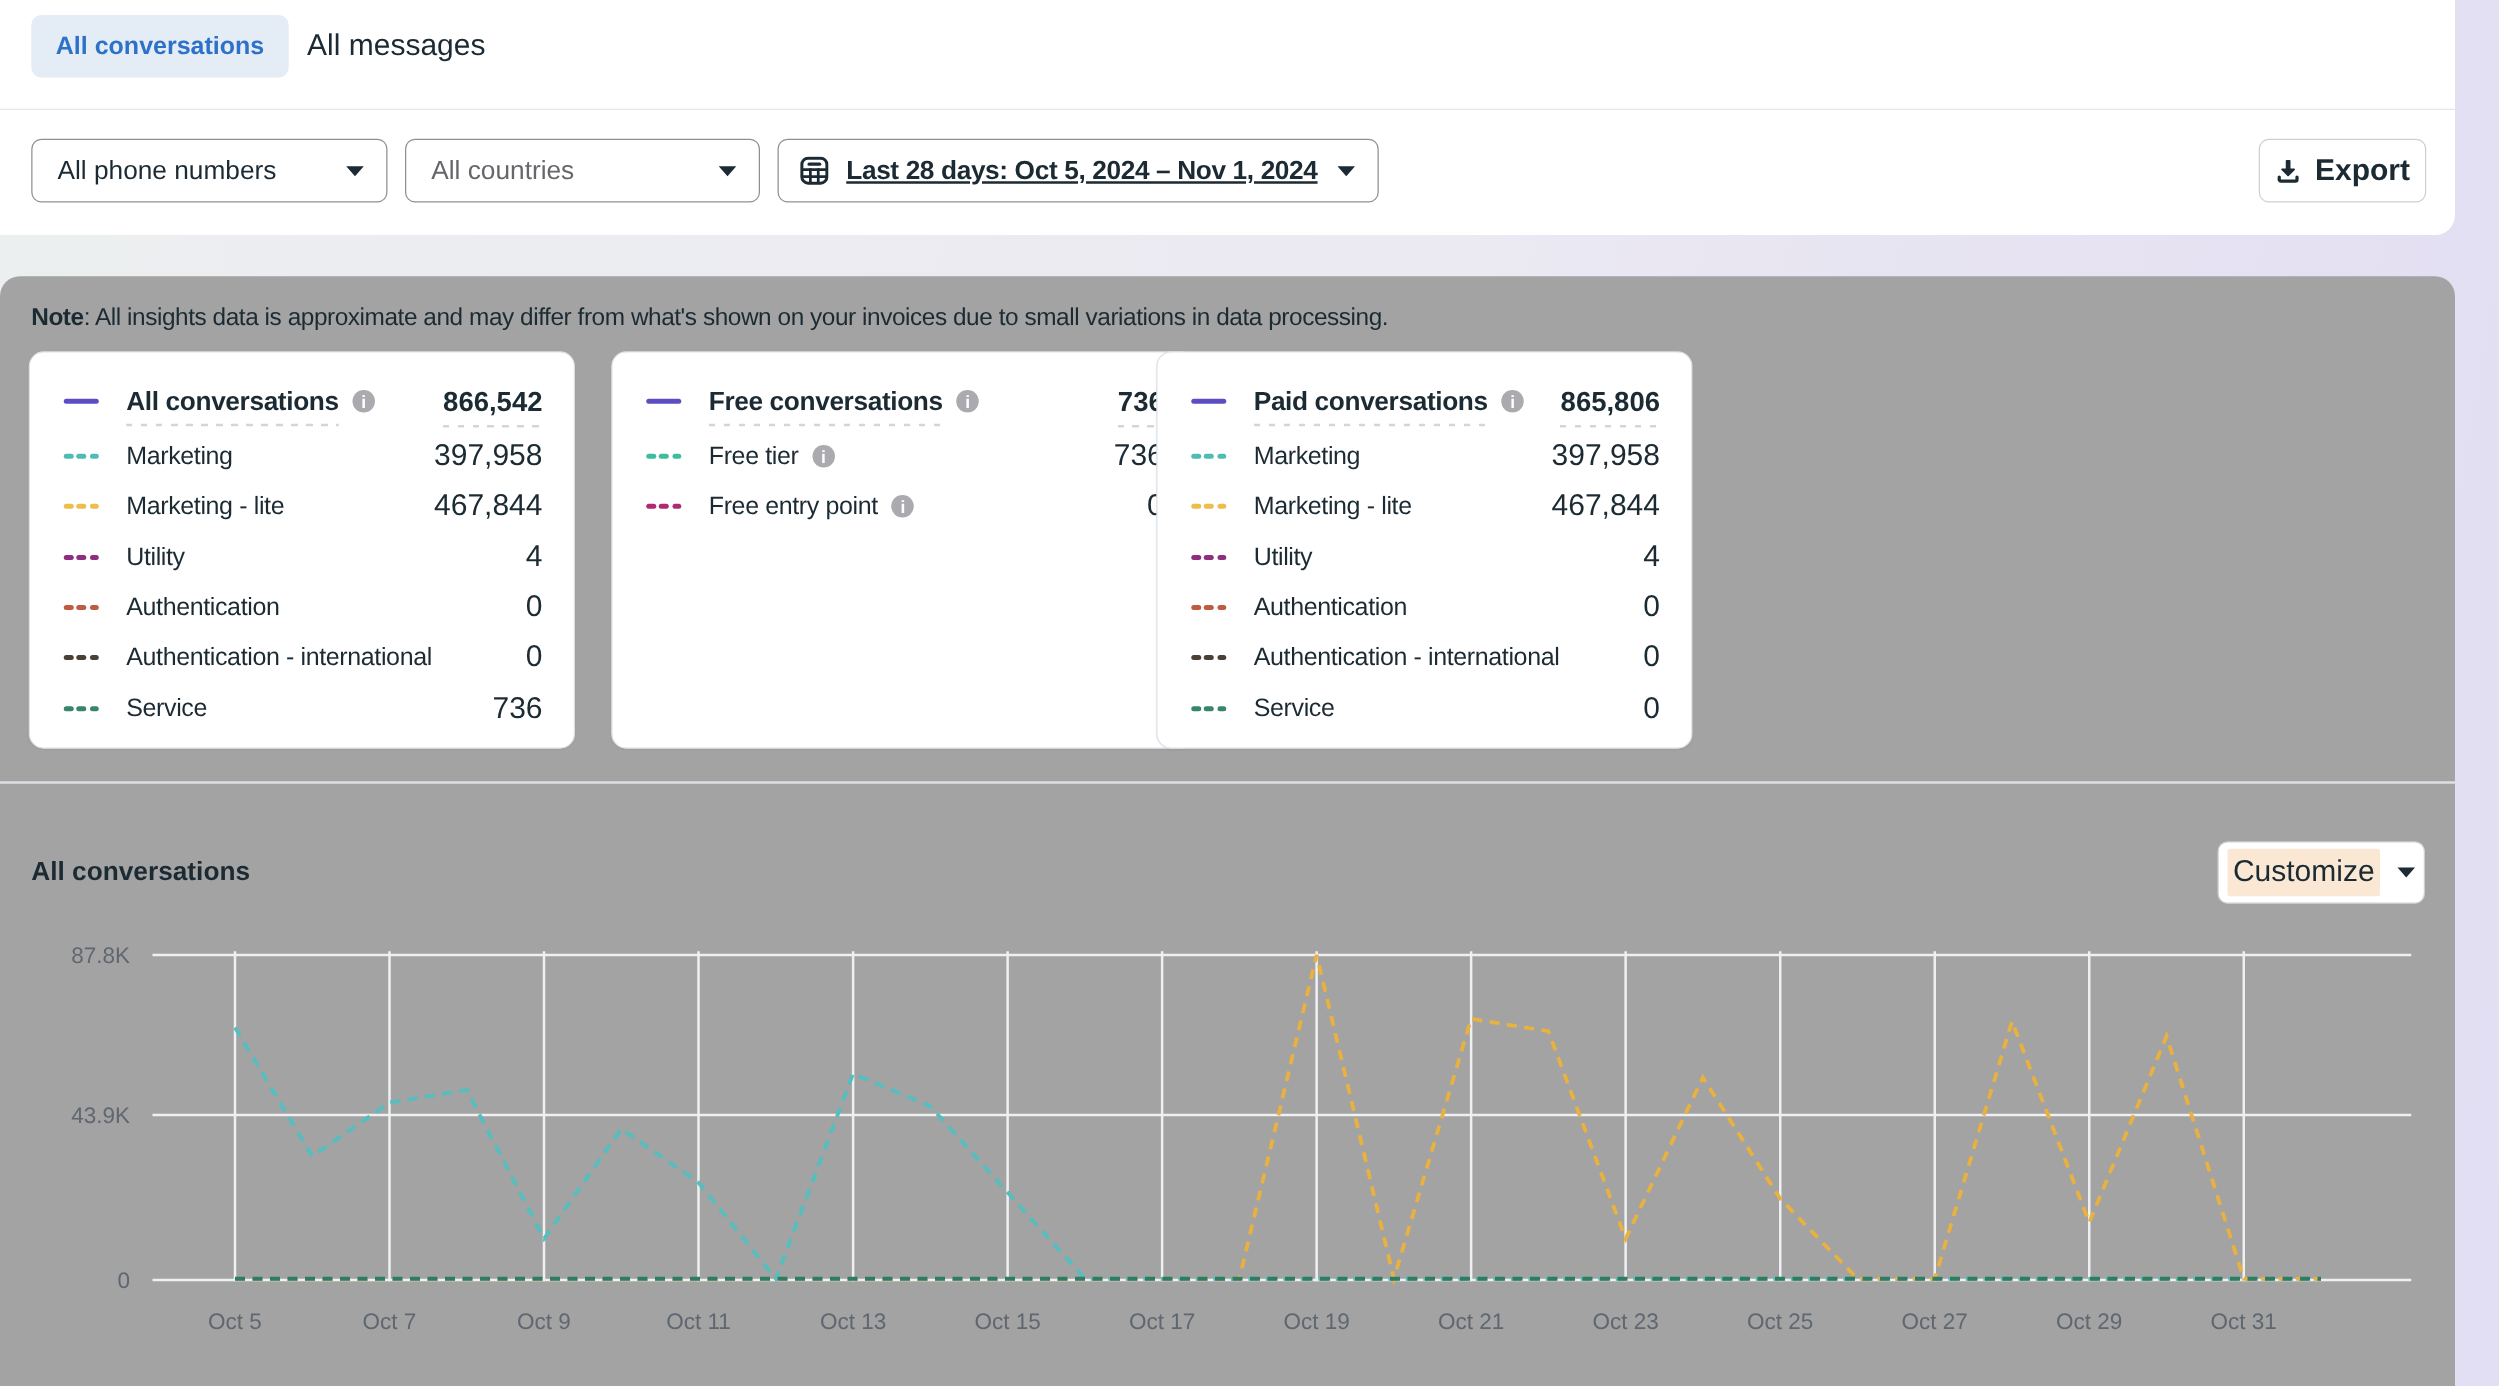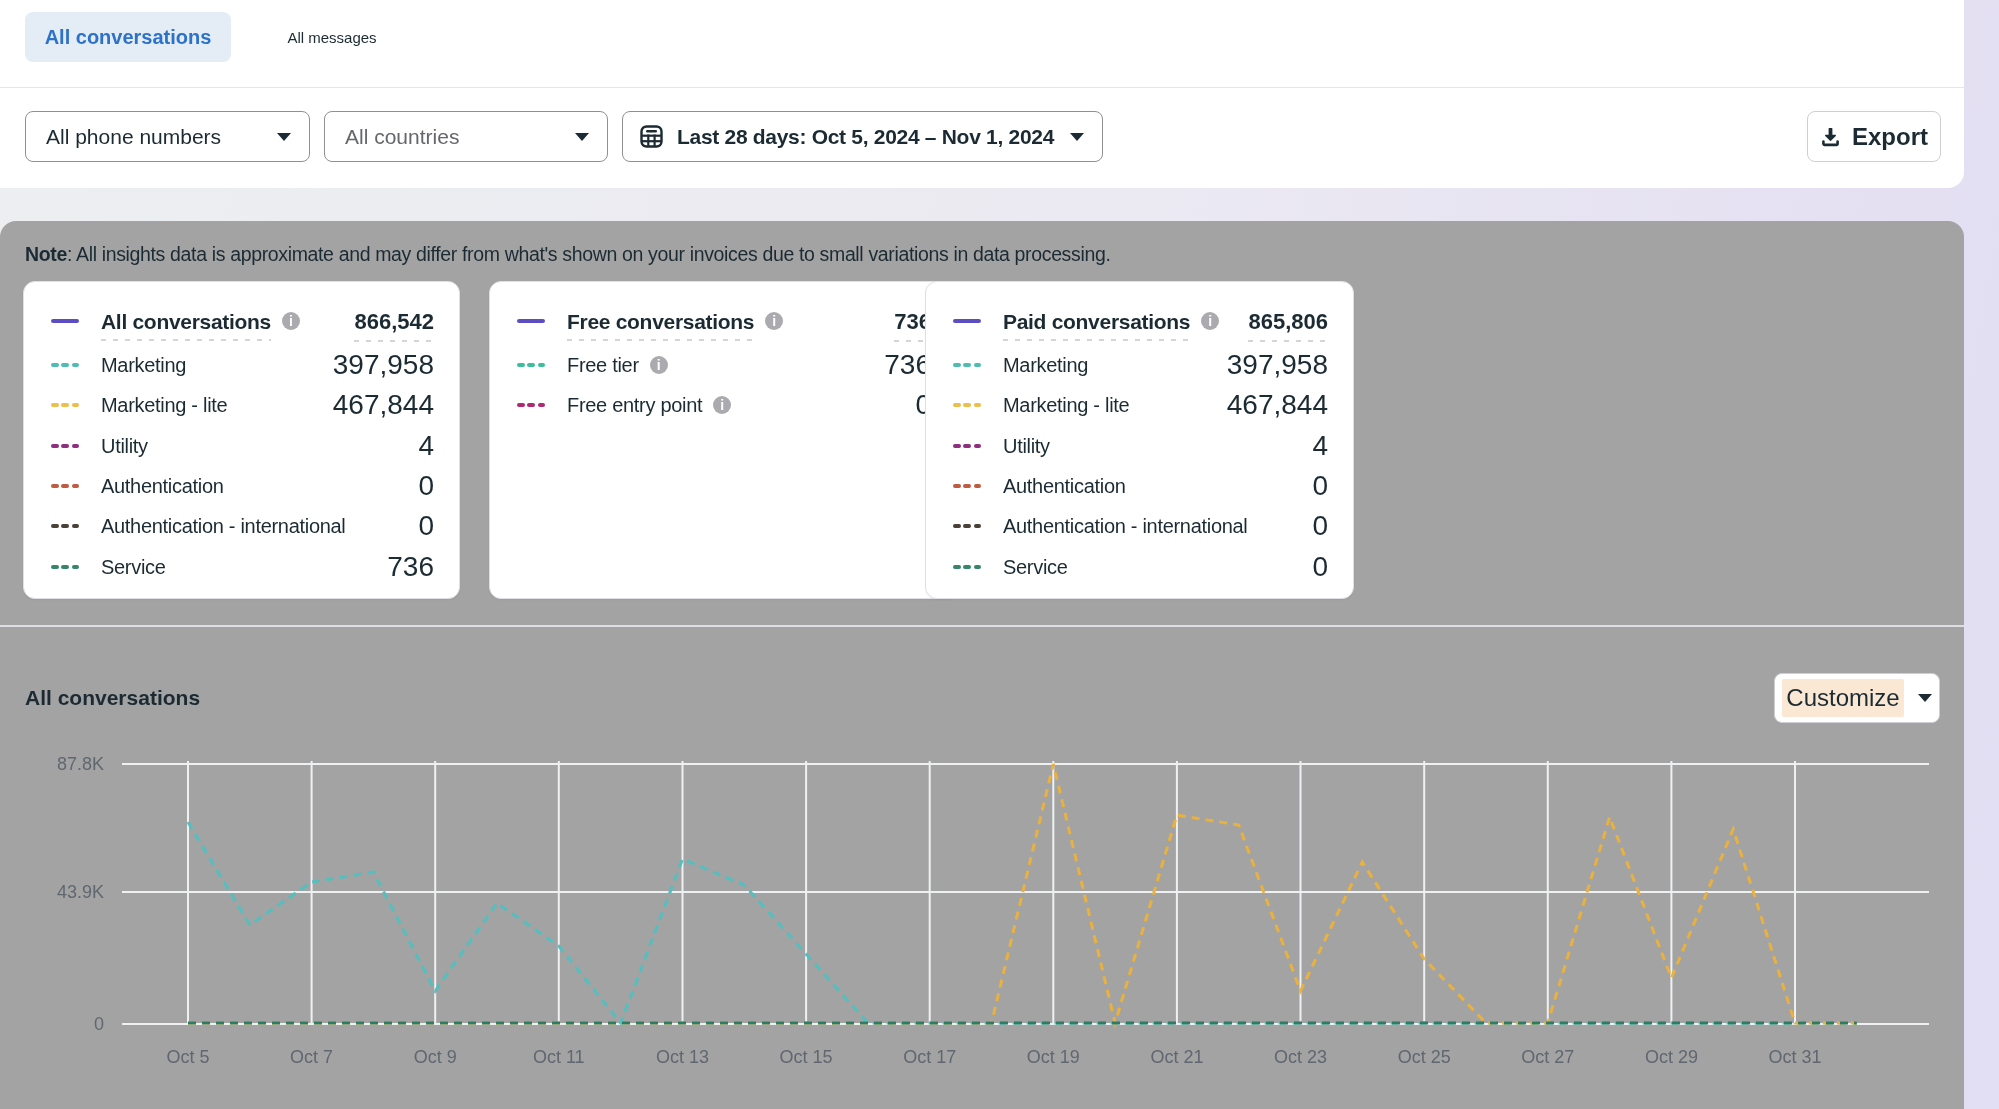--- a/index.html
+++ b/index.html
@@ -15,22 +15,22 @@
     background:#fff; border-radius:0 0 16px 0;
   }
   .tabs { position:absolute; left:25px; top:12px; height:50px; }
   .tabpill {
     position:absolute; left:0; top:0; width:206px; height:50px;
     background:#e4ecf5; border-radius:8px;
     color:#2d72c8; font-weight:700; font-size:20px;
     display:flex; align-items:center; justify-content:center;
   }
   .tab2 {
-    position:absolute; left:232px; top:0; width:150px; height:50px;
-    font-size:15px; display:flex; align-items:center; justify-content:center;
+    position:absolute; left:217px; top:0; width:150px; height:50px;
+    font-size:24px; display:flex; align-items:center; justify-content:center;
   }
   .topdivider { position:absolute; left:0; top:87px; width:1964px; height:1px; background:#e4e6eb; }
   .fbox {
     position:absolute; top:111px; height:51px; background:#fff;
     border:1px solid #8d9196; border-radius:8px;
     display:flex; align-items:center; font-size:21px;
   }
   .caret { width:0; height:0; border-left:7px solid transparent; border-right:7px solid transparent; border-top:8.5px solid #1c2b33; }
   .btn {
     position:absolute; background:#fff; border:1px solid #ccd0d5; border-radius:8px;
@@ -45,21 +45,21 @@
     position:absolute; top:60px; height:318px; background:#fff;
     border:1px solid #dee0e5; border-radius:12px;
     box-shadow:0 1px 2px rgba(0,0,0,0.04);
   }
   .crow { position:absolute; left:27px; right:25px; height:40px; display:flex; align-items:center; }
   .swatch { width:28px; flex:0 0 28px; margin-right:22px; }
   .sw-solid { height:4px; border-radius:2px; }
   .sw-dash { height:4px; display:flex; justify-content:space-between; }
   .sw-dash i { width:7.5px; height:4px; border-radius:2px; display:block; }
   .clabel { font-size:20px; letter-spacing:-0.3px; }
-  .cval { margin-left:auto; font-size:28px; text-align:right; }
+  .cval { margin-left:auto; font-size:24px; text-align:right; }
   .hdr .clabel { font-size:21px; font-weight:700; }
   .hdr .cval { font-size:22px; font-weight:700; }
   .hdr .clabel, .hdr .cval {
     background-image:repeating-linear-gradient(90deg,#d2d5d9 0 5px,transparent 5px 12px);
     background-repeat:no-repeat; background-position:0 100%; background-size:100% 2px;
     padding-bottom:7px; margin-bottom:-9px;
   }
   .info {
     display:inline-block; width:18px; height:18px; border-radius:50%;
     background:#ababaf; color:#fff; font-size:14px; font-weight:700;
@@ -80,21 +80,21 @@
     </div>
     <div class="topdivider"></div>
     <div class="fbox" style="left:25px; width:285px;">
       <span style="margin-left:20px;">All phone numbers</span>
       <span class="caret" style="margin-left:auto; margin-right:18px;"></span>
     </div>
     <div class="fbox" style="left:324px; width:284px;">
       <span style="margin-left:20px; color:#65676b;">All countries</span>
       <span class="caret" style="margin-left:auto; margin-right:18px;"></span>
     </div>
-    <div class="fbox" style="left:622px; width:481px;">
+    <div class="fbox" style="left:622px; width:481px;text-decoration:underline;">
       <svg style="margin-left:17px;" width="23" height="23" viewBox="0 0 23 23" fill="none">
         <rect x="1.5" y="1.5" width="20" height="20" rx="5" stroke="#1c2b33" stroke-width="2.4"></rect>
         <rect x="6" y="5" width="11" height="2.6" rx="1.3" fill="#1c2b33"></rect>
         <line x1="2" y1="10.7" x2="21" y2="10.7" stroke="#1c2b33" stroke-width="2.2"></line>
         <line x1="2" y1="16.2" x2="21" y2="16.2" stroke="#1c2b33" stroke-width="2.2"></line>
         <line x1="8.3" y1="9.5" x2="8.3" y2="21" stroke="#1c2b33" stroke-width="2.2"></line>
         <line x1="14.6" y1="9.5" x2="14.6" y2="21" stroke="#1c2b33" stroke-width="2.2"></line>
       </svg>
       <span style="margin-left:14px; font-weight:700; letter-spacing:-0.3px;">Last 28 days: Oct 5, 2024 – Nov 1, 2024</span>
       <span class="caret" style="margin-left:auto; margin-right:18px;"></span>

